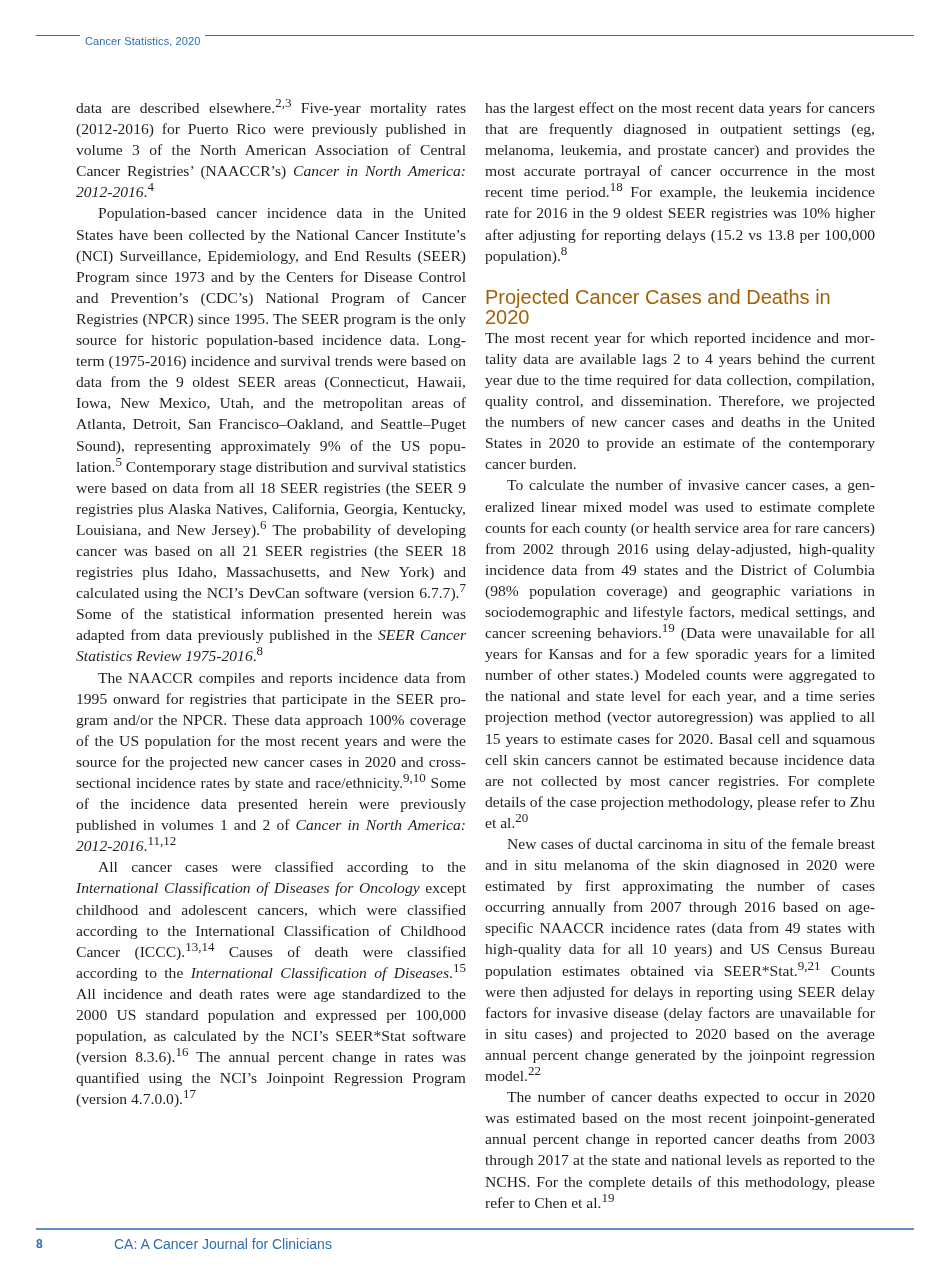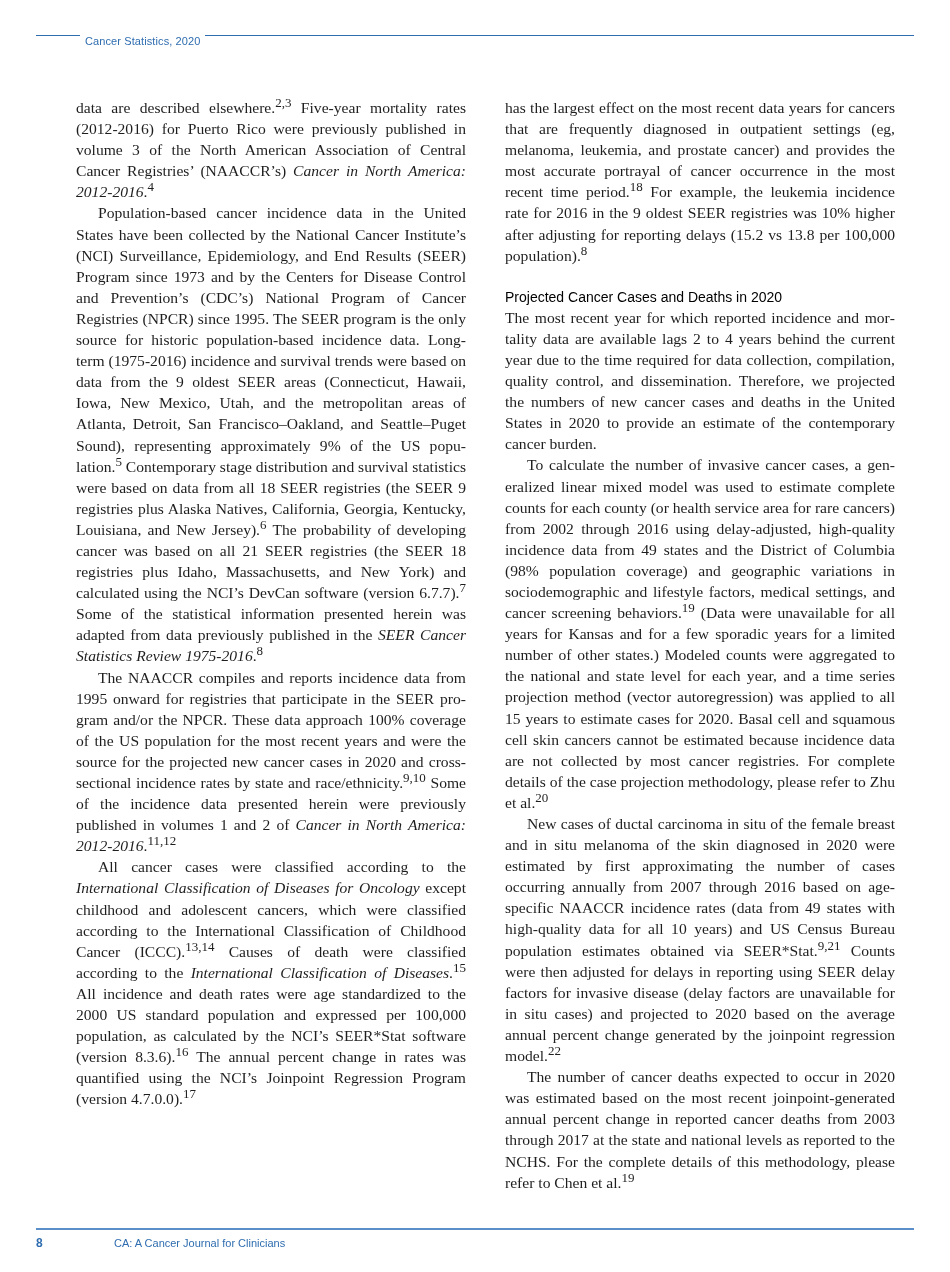--- a/index.html
+++ b/index.html
@@ -14,42 +14,42 @@
     padding: 0 5px; white-space: nowrap; letter-spacing: 0.1px;
   }
   .running-head .rule-right { flex: 1; height: 1px; background: #2f6db0; }
 
   .col {
     position: absolute; top: 97px; width: 390px;
     font-family: "Liberation Serif", serif; font-size: 15.6px; line-height: 21.1px;
     color: #1e1e1e; text-align: justify; hyphens: manual;
   }
   .col.left { left: 76px; }
-  .col.right { left: 485px; margin-left: 20px; }
+  .col.right { left: 485px; }
   .col p { margin: 0; text-indent: 22px; }
   .col p.noindent { text-indent: 0; }
   .col sup { font-size: 13px; line-height: 0; vertical-align: 6px; }
   .col i { font-style: italic; }
   .col h2 {
     font-family: "Liberation Sans", sans-serif; font-weight: normal;
-    font-size: 14px; color: #000000; margin: 21px 0 0 0; line-height: 20px;
+    font-size: 20px; color: #a16207; margin: 21px 0 0 0; line-height: 20px;
     text-align: left;
   }
 
   .footer {
     position: absolute; top: 1228px; left: 36px; right: 36px;
   }
   .footer .rule { height: 2px; background: #5b8fc9; }
   .footer .row { display: flex; align-items: center; margin-top: 6px; }
   .footer .page-num {
     font-family: "Liberation Sans", sans-serif; font-weight: bold; font-size: 12px;
     color: #2f6db0; width: 78px;
   }
   .footer .journal {
-    font-family: "Liberation Sans", sans-serif; font-size: 11px; color: #2f6db0;
+    font-family: "Liberation Sans", sans-serif; font-size: 14px; color: #2f6db0;
   }
 </style>
 </head>
 <body>
 
 <div class="running-head">
   <div class="rule-left"></div>
   <span class="title">Cancer Statistics, 2020</span>
   <div class="rule-right"></div>
 </div>

